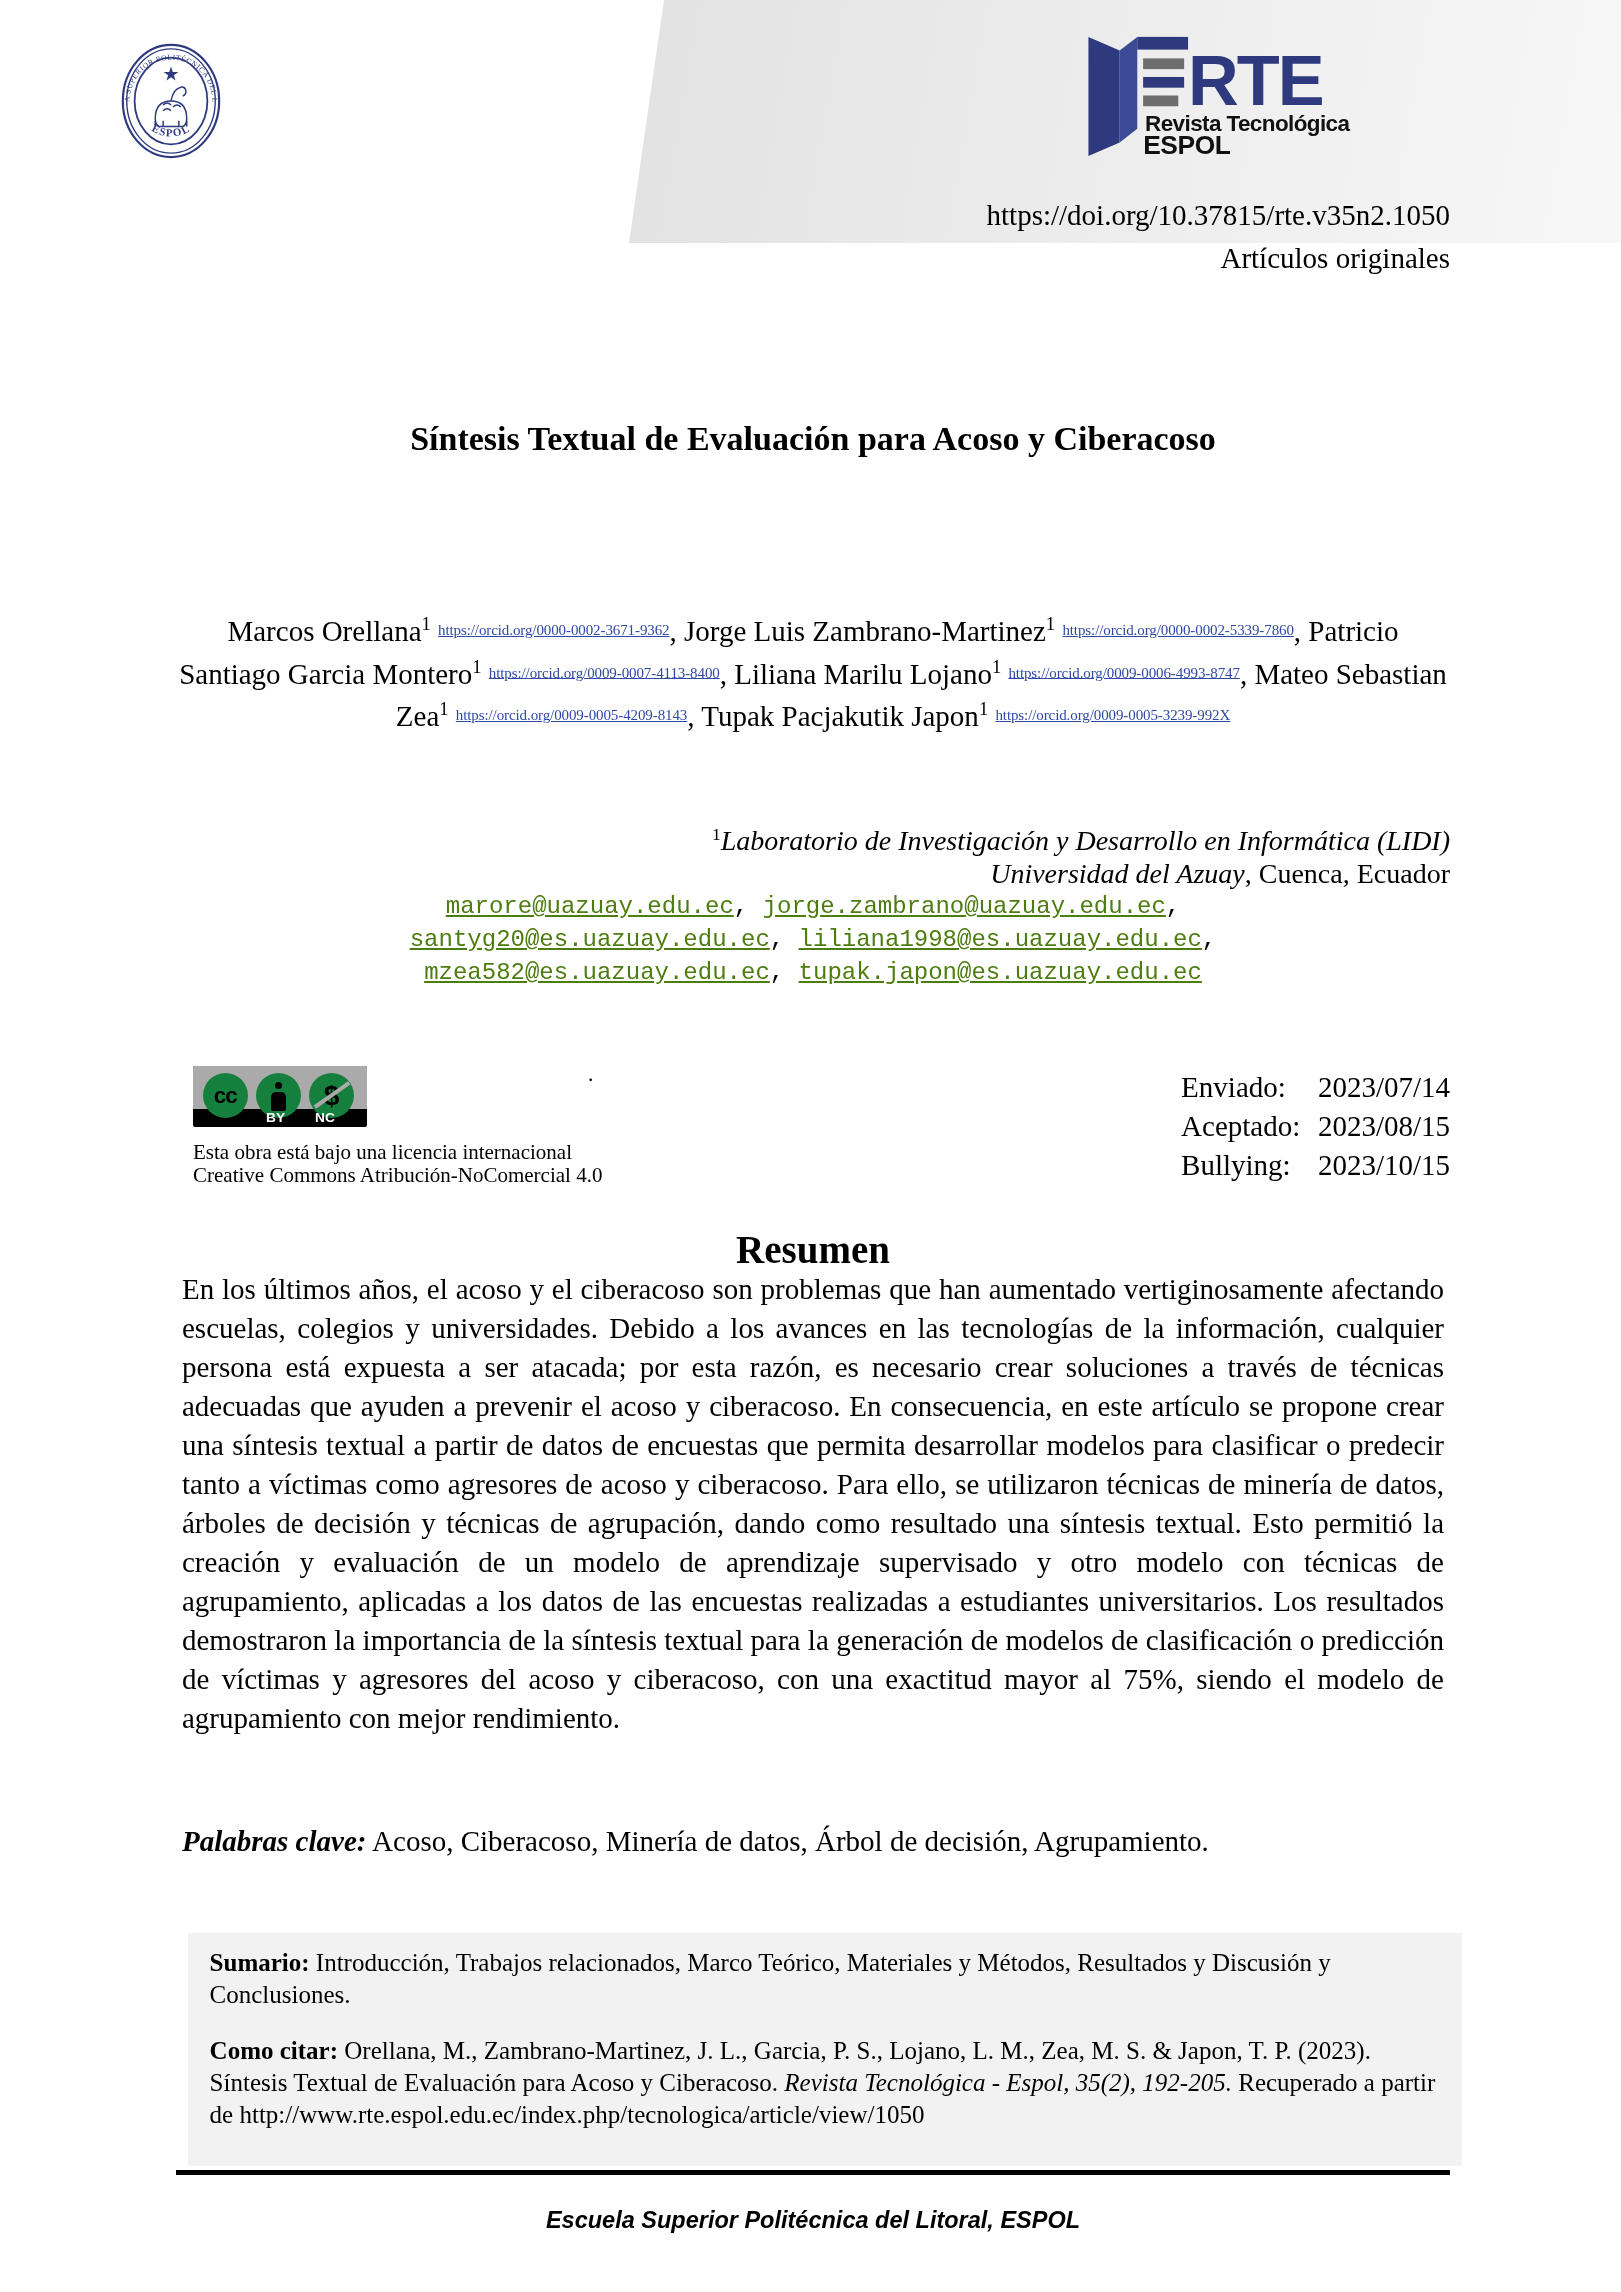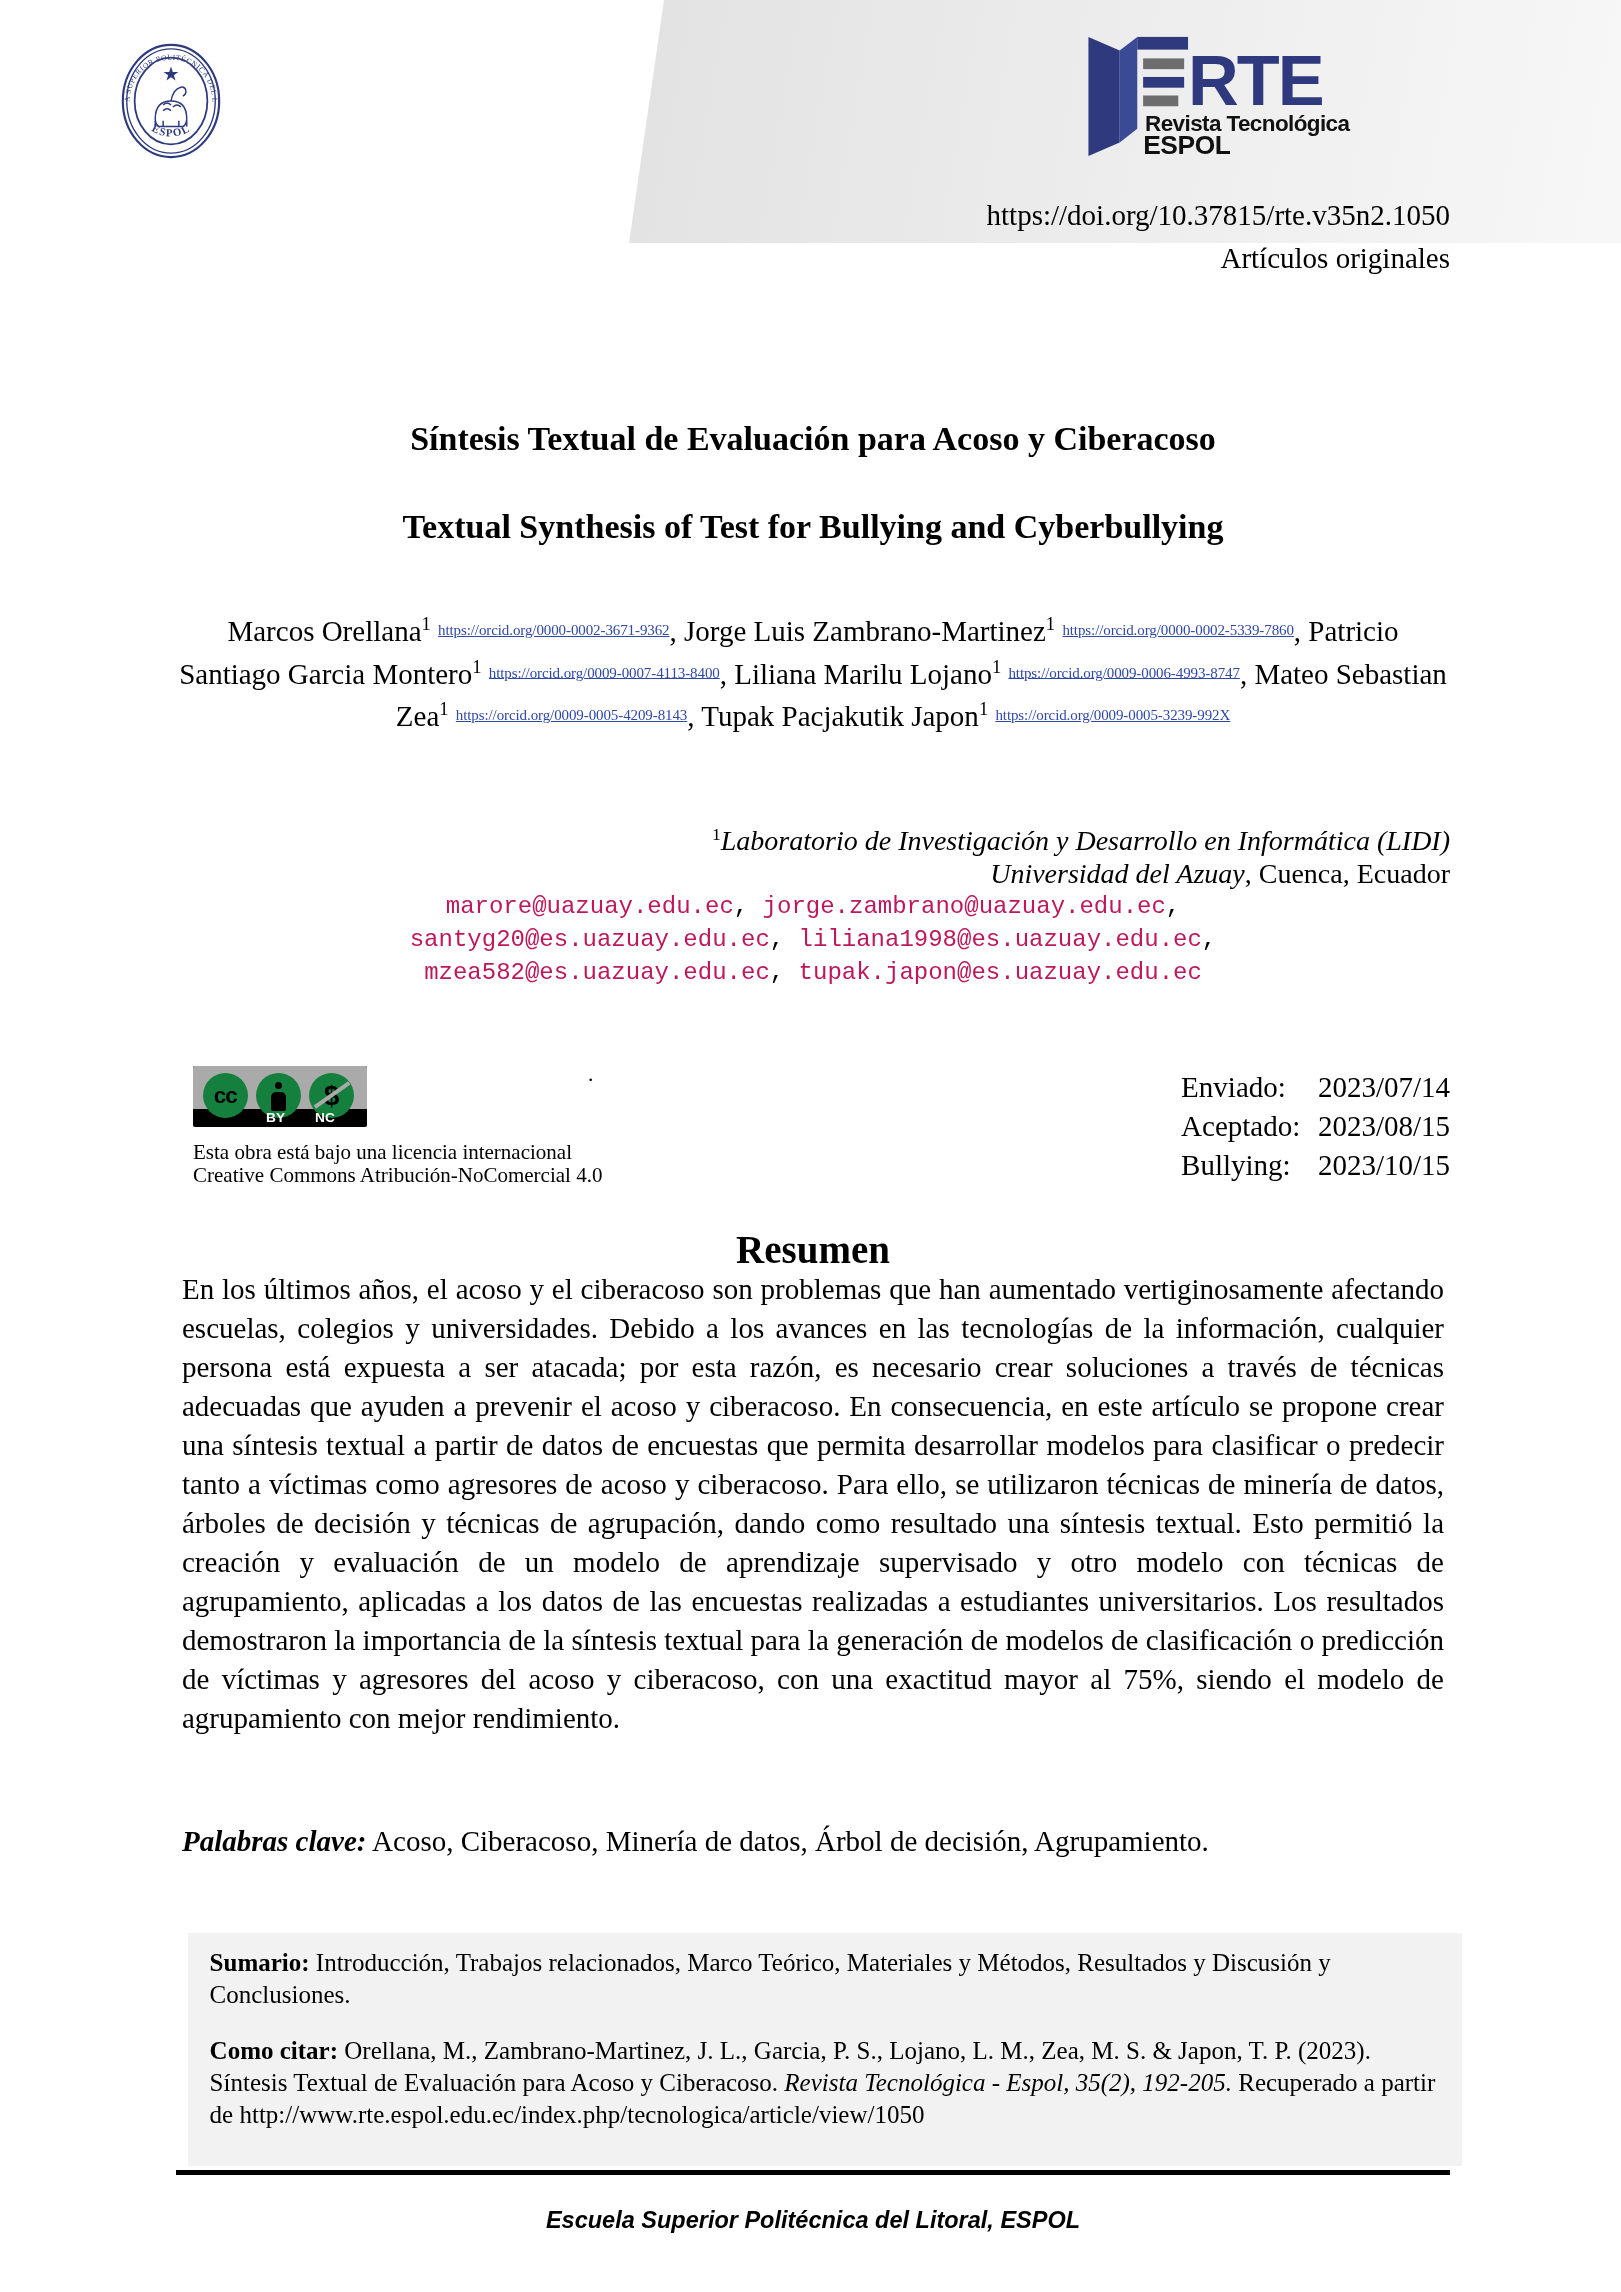--- a/index.html
+++ b/index.html
@@ -111,21 +111,22 @@
     top: 890px;
     left: 176px;
     width: 1274px;
     text-align: center;
     font-family: "Liberation Mono", "DejaVu Sans Mono", monospace;
     font-size: 24px;
     line-height: 33px;
     color: #3b5bbf;
   }
   .emails a, .emails .mail {
-    color: #be185d;
+    color: #4d7c0f;
+    text-decoration: underline;
   }
   .emails .sep { color: #000000; text-decoration: none; }
 
   
   .cc-wrap {
     position: absolute;
     top: 1066px;
     left: 193px;
     width: 412px;
   }
@@ -338,21 +339,20 @@
       <text x="58" y="124" font-family="'Liberation Sans', sans-serif" font-weight="bold" font-size="27" fill="#111111" letter-spacing="-0.4">ESPOL</text>
     </svg>
   </div>
 
   <div class="doi-block">
     <div>https://doi.org/10.37815/rte.v35n2.1050</div>
     <div>Artículos originales</div>
   </div>
 
   <div class="title-es">Síntesis Textual de Evaluación para Acoso y Ciberacoso</div>
-  <div class="title-en">Textual Synthesis of Test for Bullying and Cyberbullying</div>
 
   <div class="authors">
     <span>Marcos Orellana</span><sup>1</sup>
     <span class="orcid">https://orcid.org/0000-0002-3671-9362</span>,
     <span>Jorge Luis Zambrano-Martinez</span><sup>1</sup>
     <span class="orcid">https://orcid.org/0000-0002-5339-7860</span>,
     <span>Patricio Santiago Garcia Montero</span><sup>1</sup>
     <span class="orcid">https://orcid.org/0009-0007-4113-8400</span>,
     <span>Liliana Marilu Lojano</span><sup>1</sup>
     <span class="orcid">https://orcid.org/0009-0006-4993-8747</span>,

